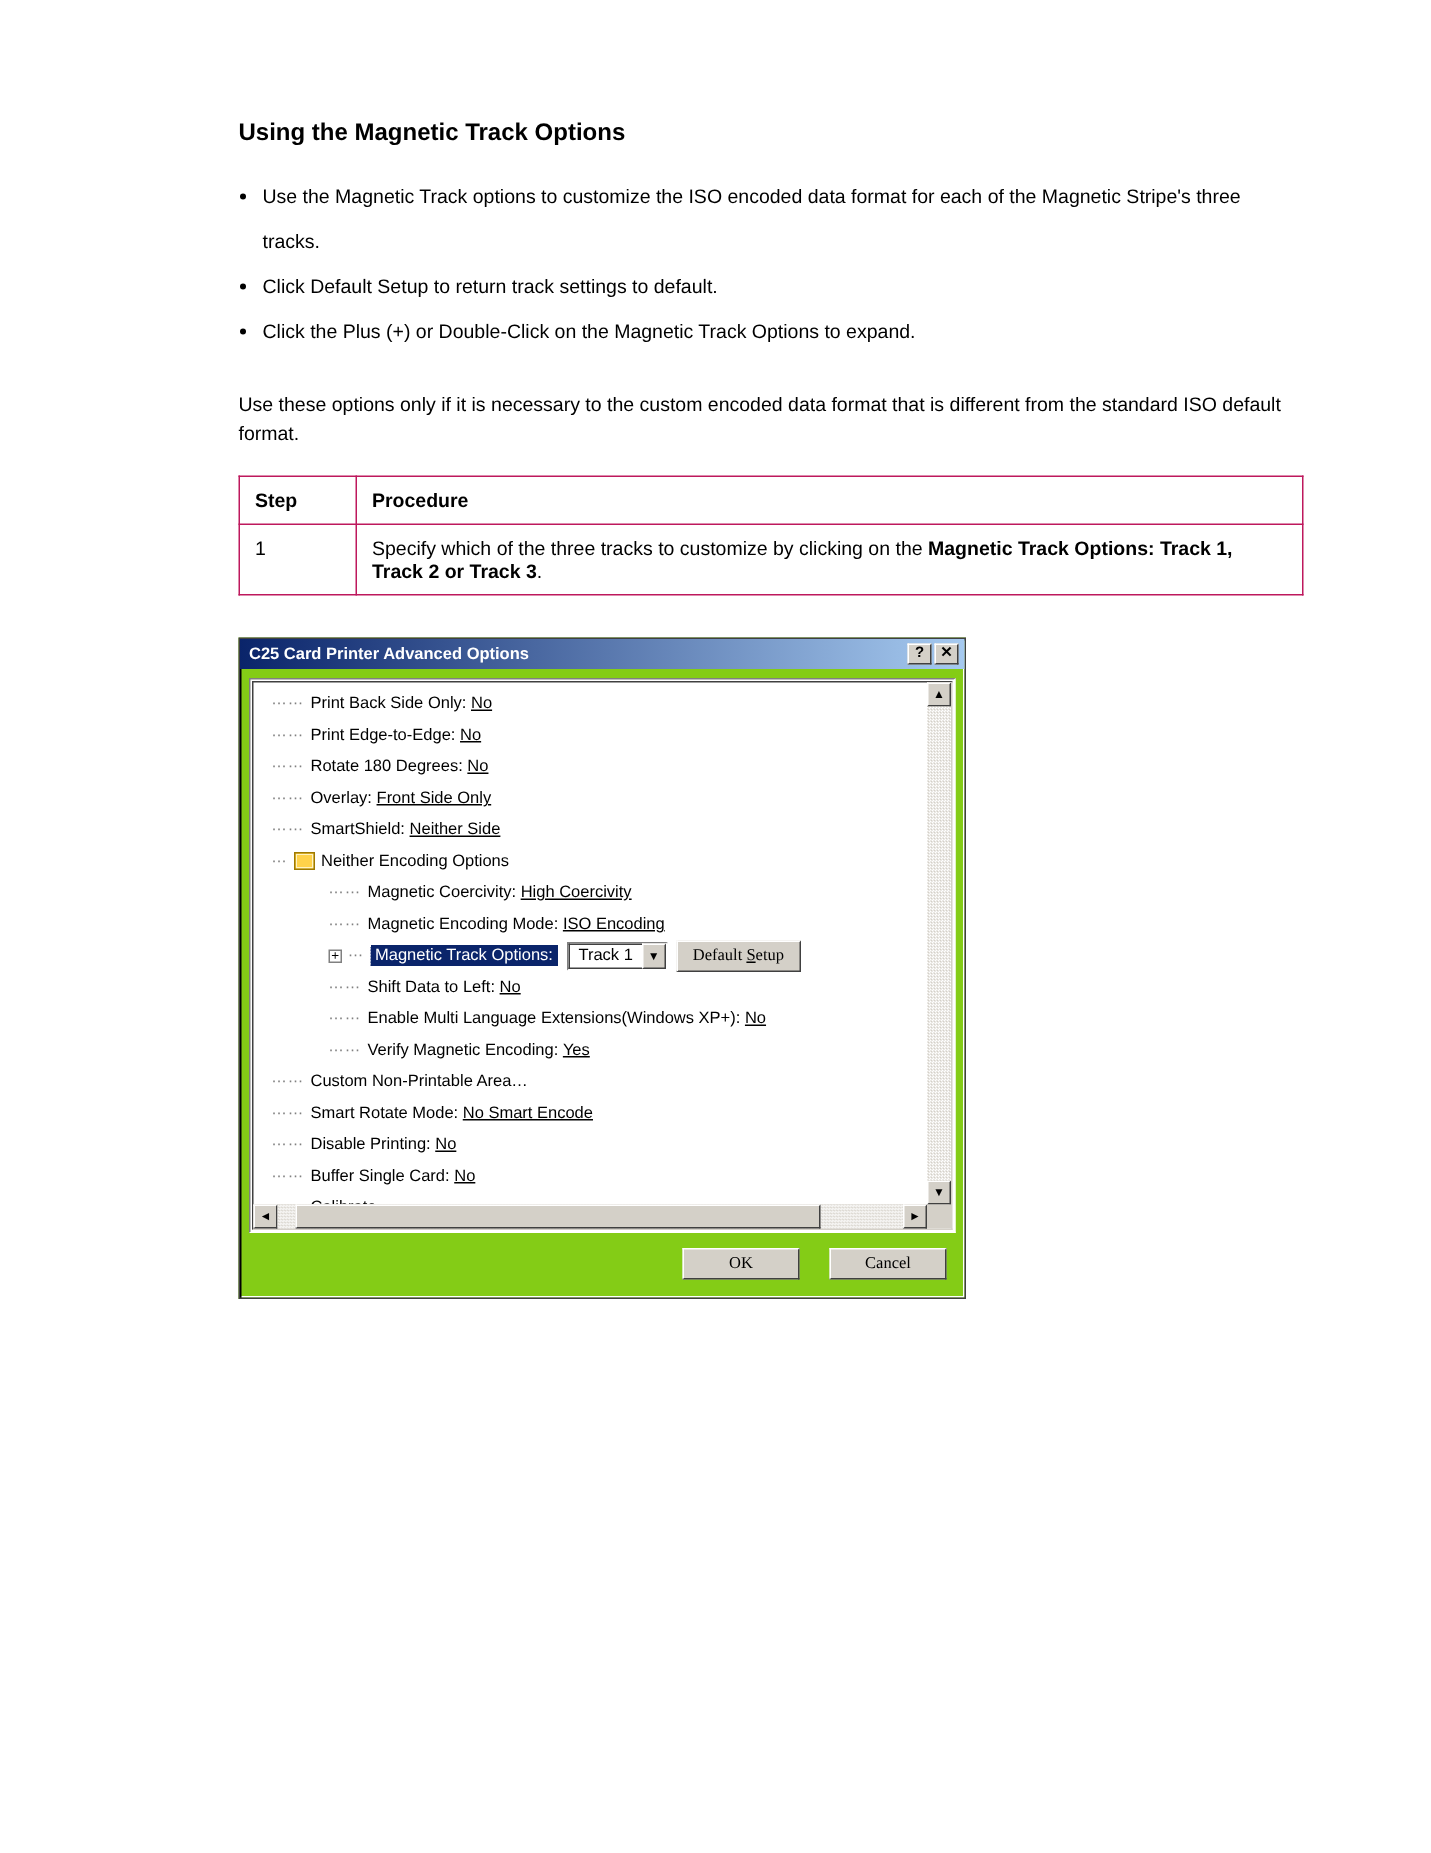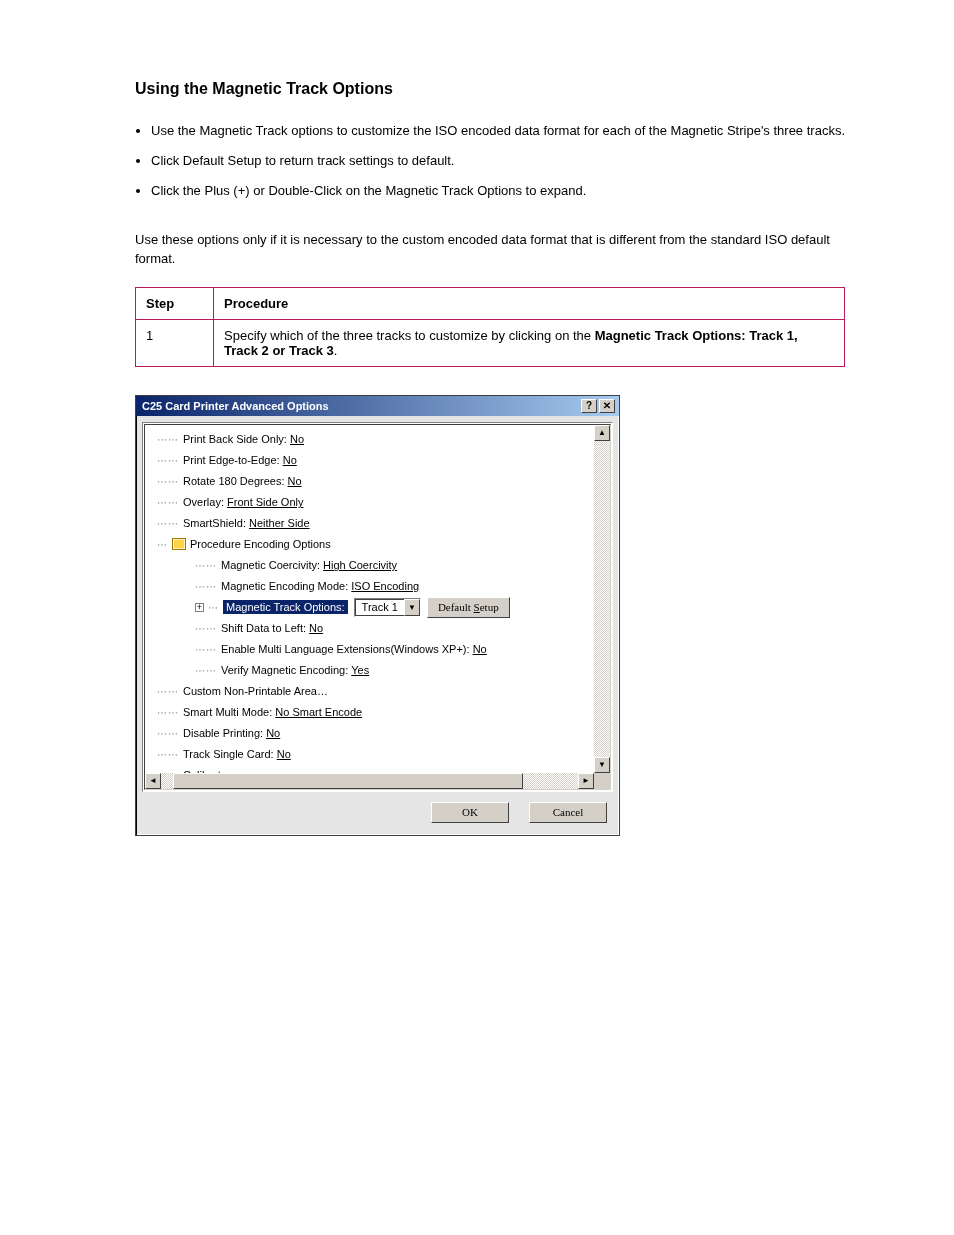--- a/index.html
+++ b/index.html
@@ -6,20 +6,21 @@
   body {
     margin: 0;
     padding: 0;
     background: #ffffff;
     font-family: Arial, Helvetica, sans-serif;
     color: #000;
     width: 954px;
   }
   .page {
     padding: 80px 100px 60px 135px;
+    margin-left: 24px;
   }
   h3.section {
     font-size: 16px;
     font-weight: bold;
     margin: 0 0 18px 0;
   }
   ul.bullets {
     margin: 0 0 24px 0;
     padding-left: 16px;
     list-style: disc;
@@ -41,21 +42,21 @@
     border: 1px solid #be185d;
     padding: 8px 10px;
     vertical-align: top;
   }
   table.steps td.stepcol { width: 78px; }
   table.steps tr.head td { font-weight: bold; }
 
   
   .dialog {
     width: 485px;
-    background: #e5e5e5;
+    background: #84cc16;
     border: 1px solid #404040;
     font-family: Tahoma, Arial, sans-serif;
     font-size: 11px;
     box-shadow: 1px 1px 0 #000 inset, -1px -1px 0 #fff inset;
     position: relative;
     margin-bottom: 140px;
   }
   .titlebar {
     background: linear-gradient(to right, #0a246a, #a6caf0);
     color: #fff;
@@ -283,21 +284,21 @@
 
             <div class="treerow">
               <span class="dots">⋯⋯</span>
               <span class="label">SmartShield:</span>&nbsp;
               <span class="u">Neither Side</span>
             </div>
 
             <div class="treerow">
               <span class="dots">⋯</span>
               <span class="keyicon"></span>
-              <span class="label">Procedure Encoding Options</span>
+              <span class="label">Neither Encoding Options</span>
             </div>
 
             <div class="treerow indent2">
               <span class="dots">⋯⋯</span>
               <span class="label">Magnetic Coercivity:</span>&nbsp;
               <span class="u">High Coercivity</span>
             </div>
 
             <div class="treerow indent2">
               <span class="dots">⋯⋯</span>
@@ -334,33 +335,33 @@
               <span class="u">Yes</span>
             </div>
 
             <div class="treerow">
               <span class="dots">⋯⋯</span>
               <span class="label">Custom Non-Printable Area…</span>
             </div>
 
             <div class="treerow">
               <span class="dots">⋯⋯</span>
-              <span class="label">Smart Multi Mode:</span>&nbsp;
+              <span class="label">Smart Rotate Mode:</span>&nbsp;
               <span class="u">No Smart Encode</span>
             </div>
 
             <div class="treerow">
               <span class="dots">⋯⋯</span>
               <span class="label">Disable Printing:</span>&nbsp;
               <span class="u">No</span>
             </div>
 
             <div class="treerow">
               <span class="dots">⋯⋯</span>
-              <span class="label">Track Single Card:</span>&nbsp;
+              <span class="label">Buffer Single Card:</span>&nbsp;
               <span class="u">No</span>
             </div>
 
             <div class="treerow">
               <span class="dots">⋯⋯</span>
               <span class="label">Calibrate…</span>
             </div>
 
           </div>
 

